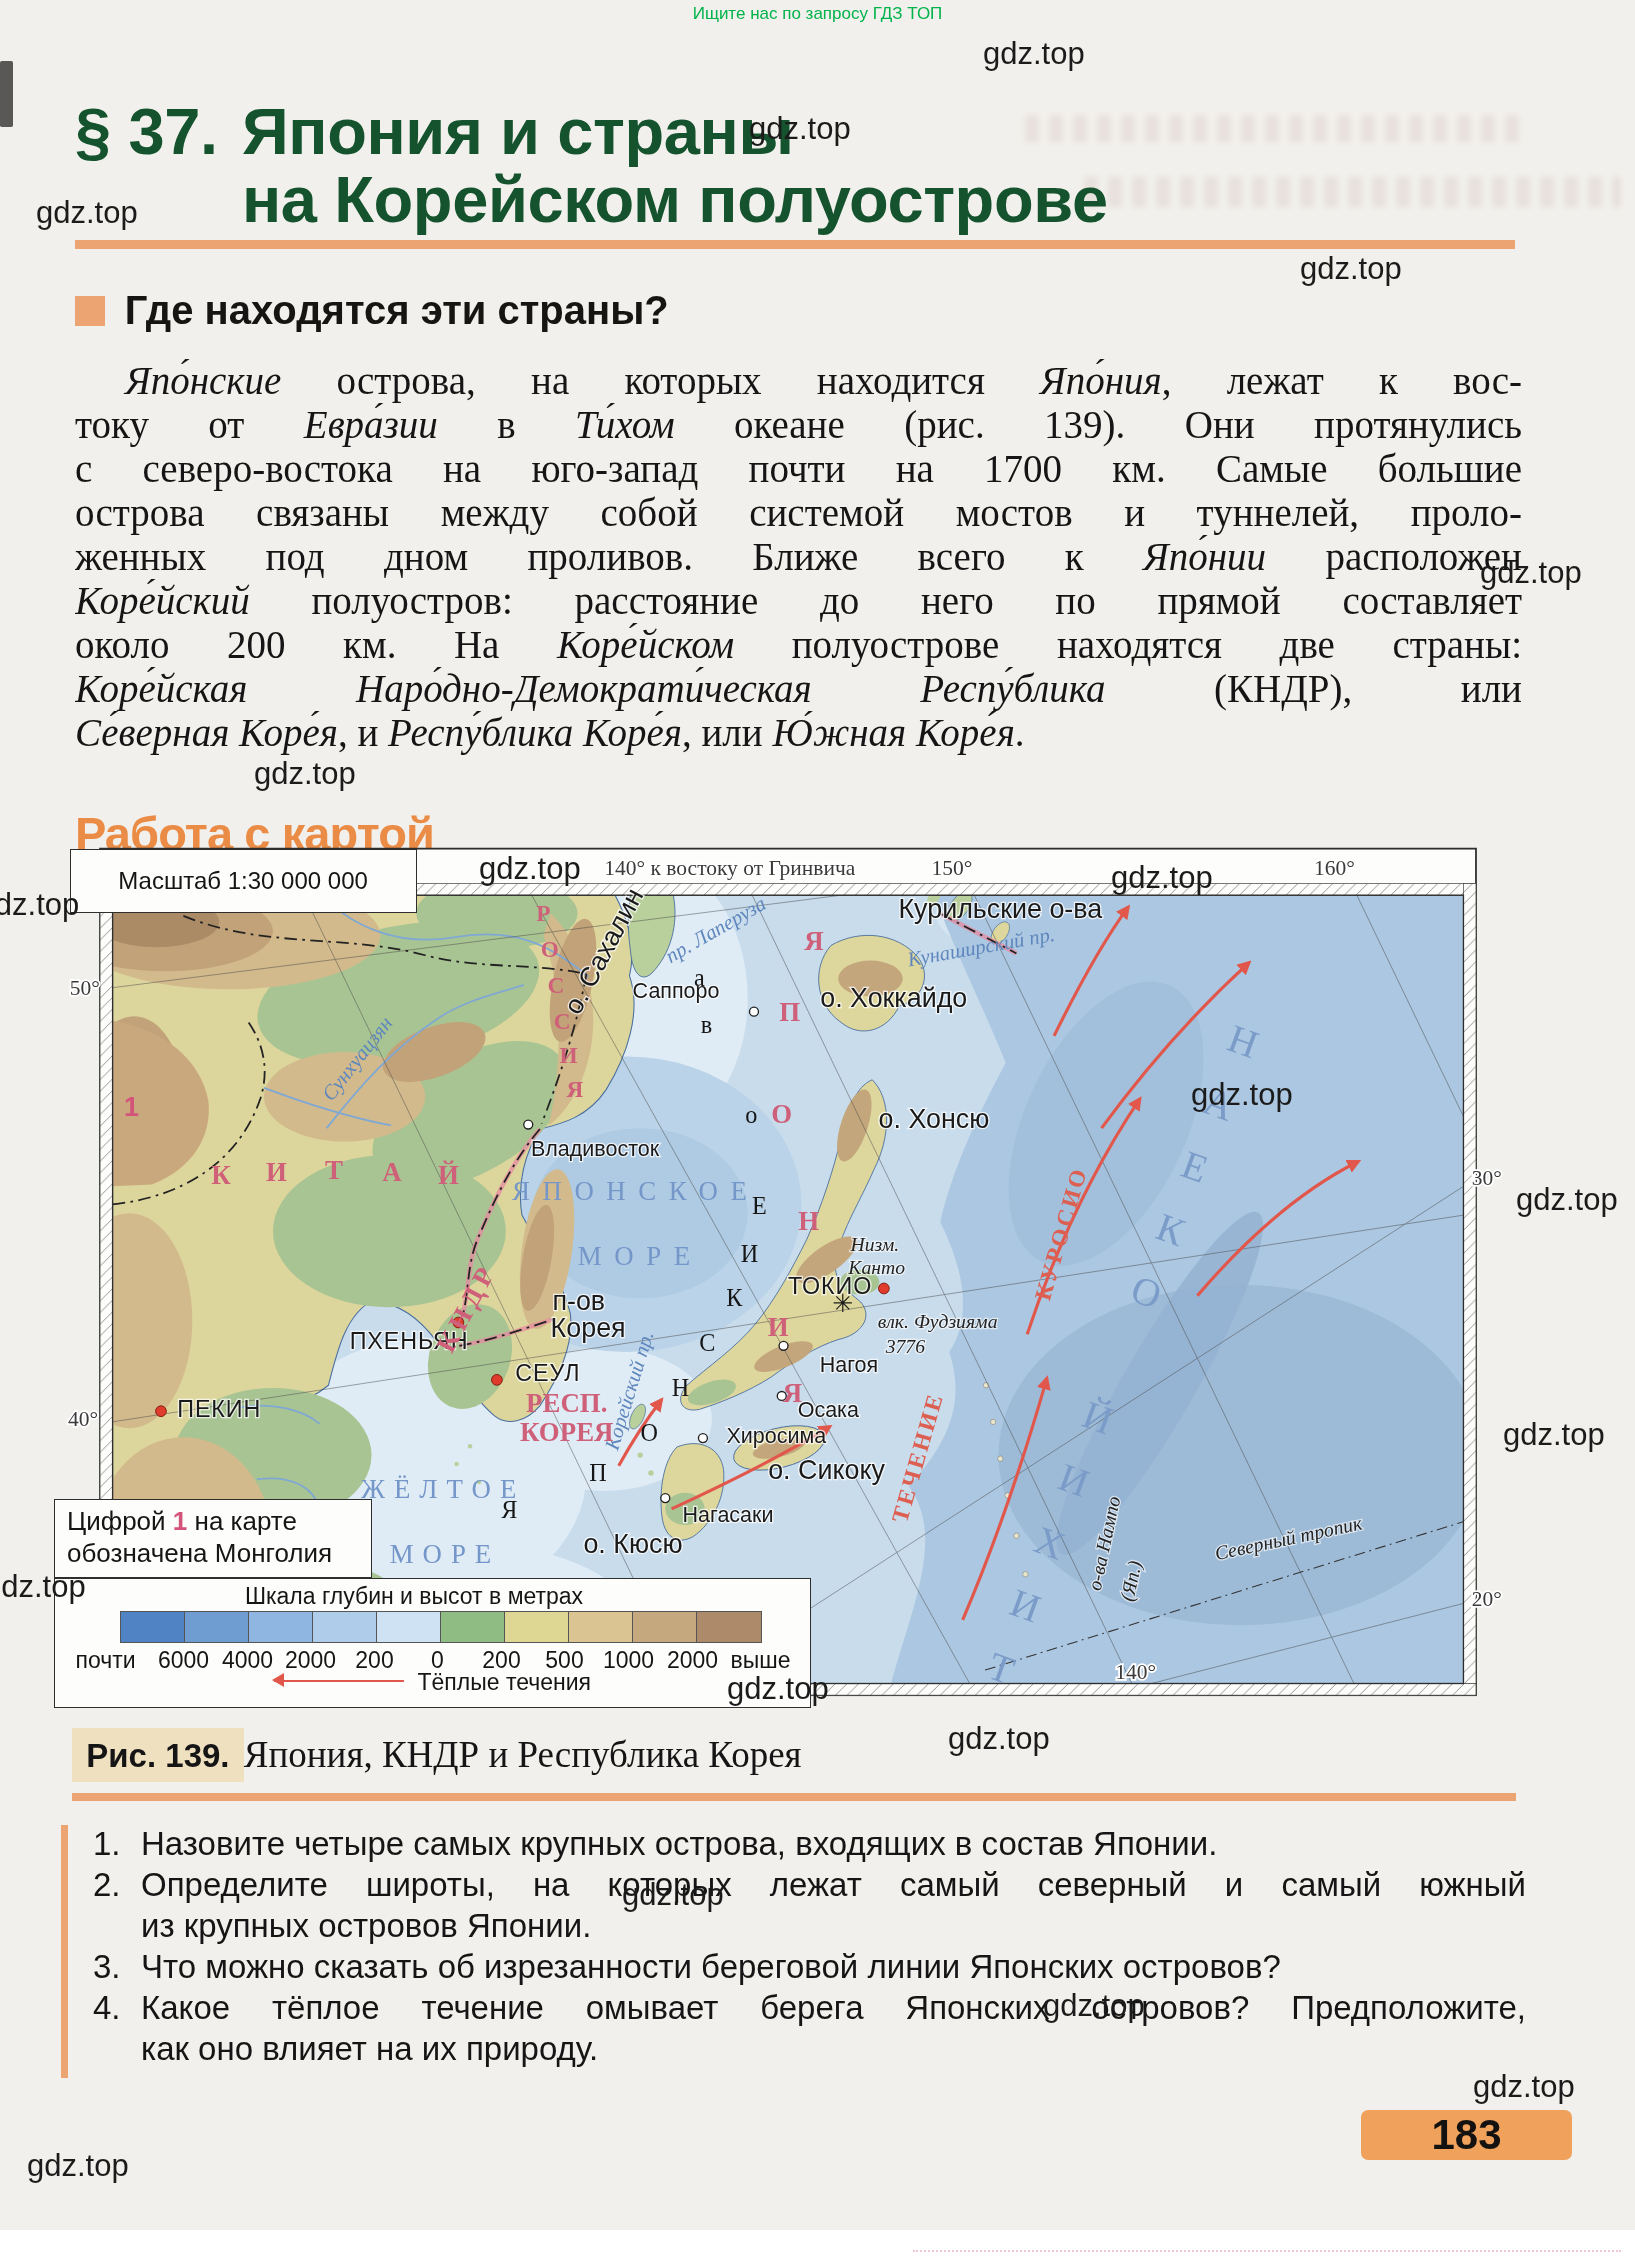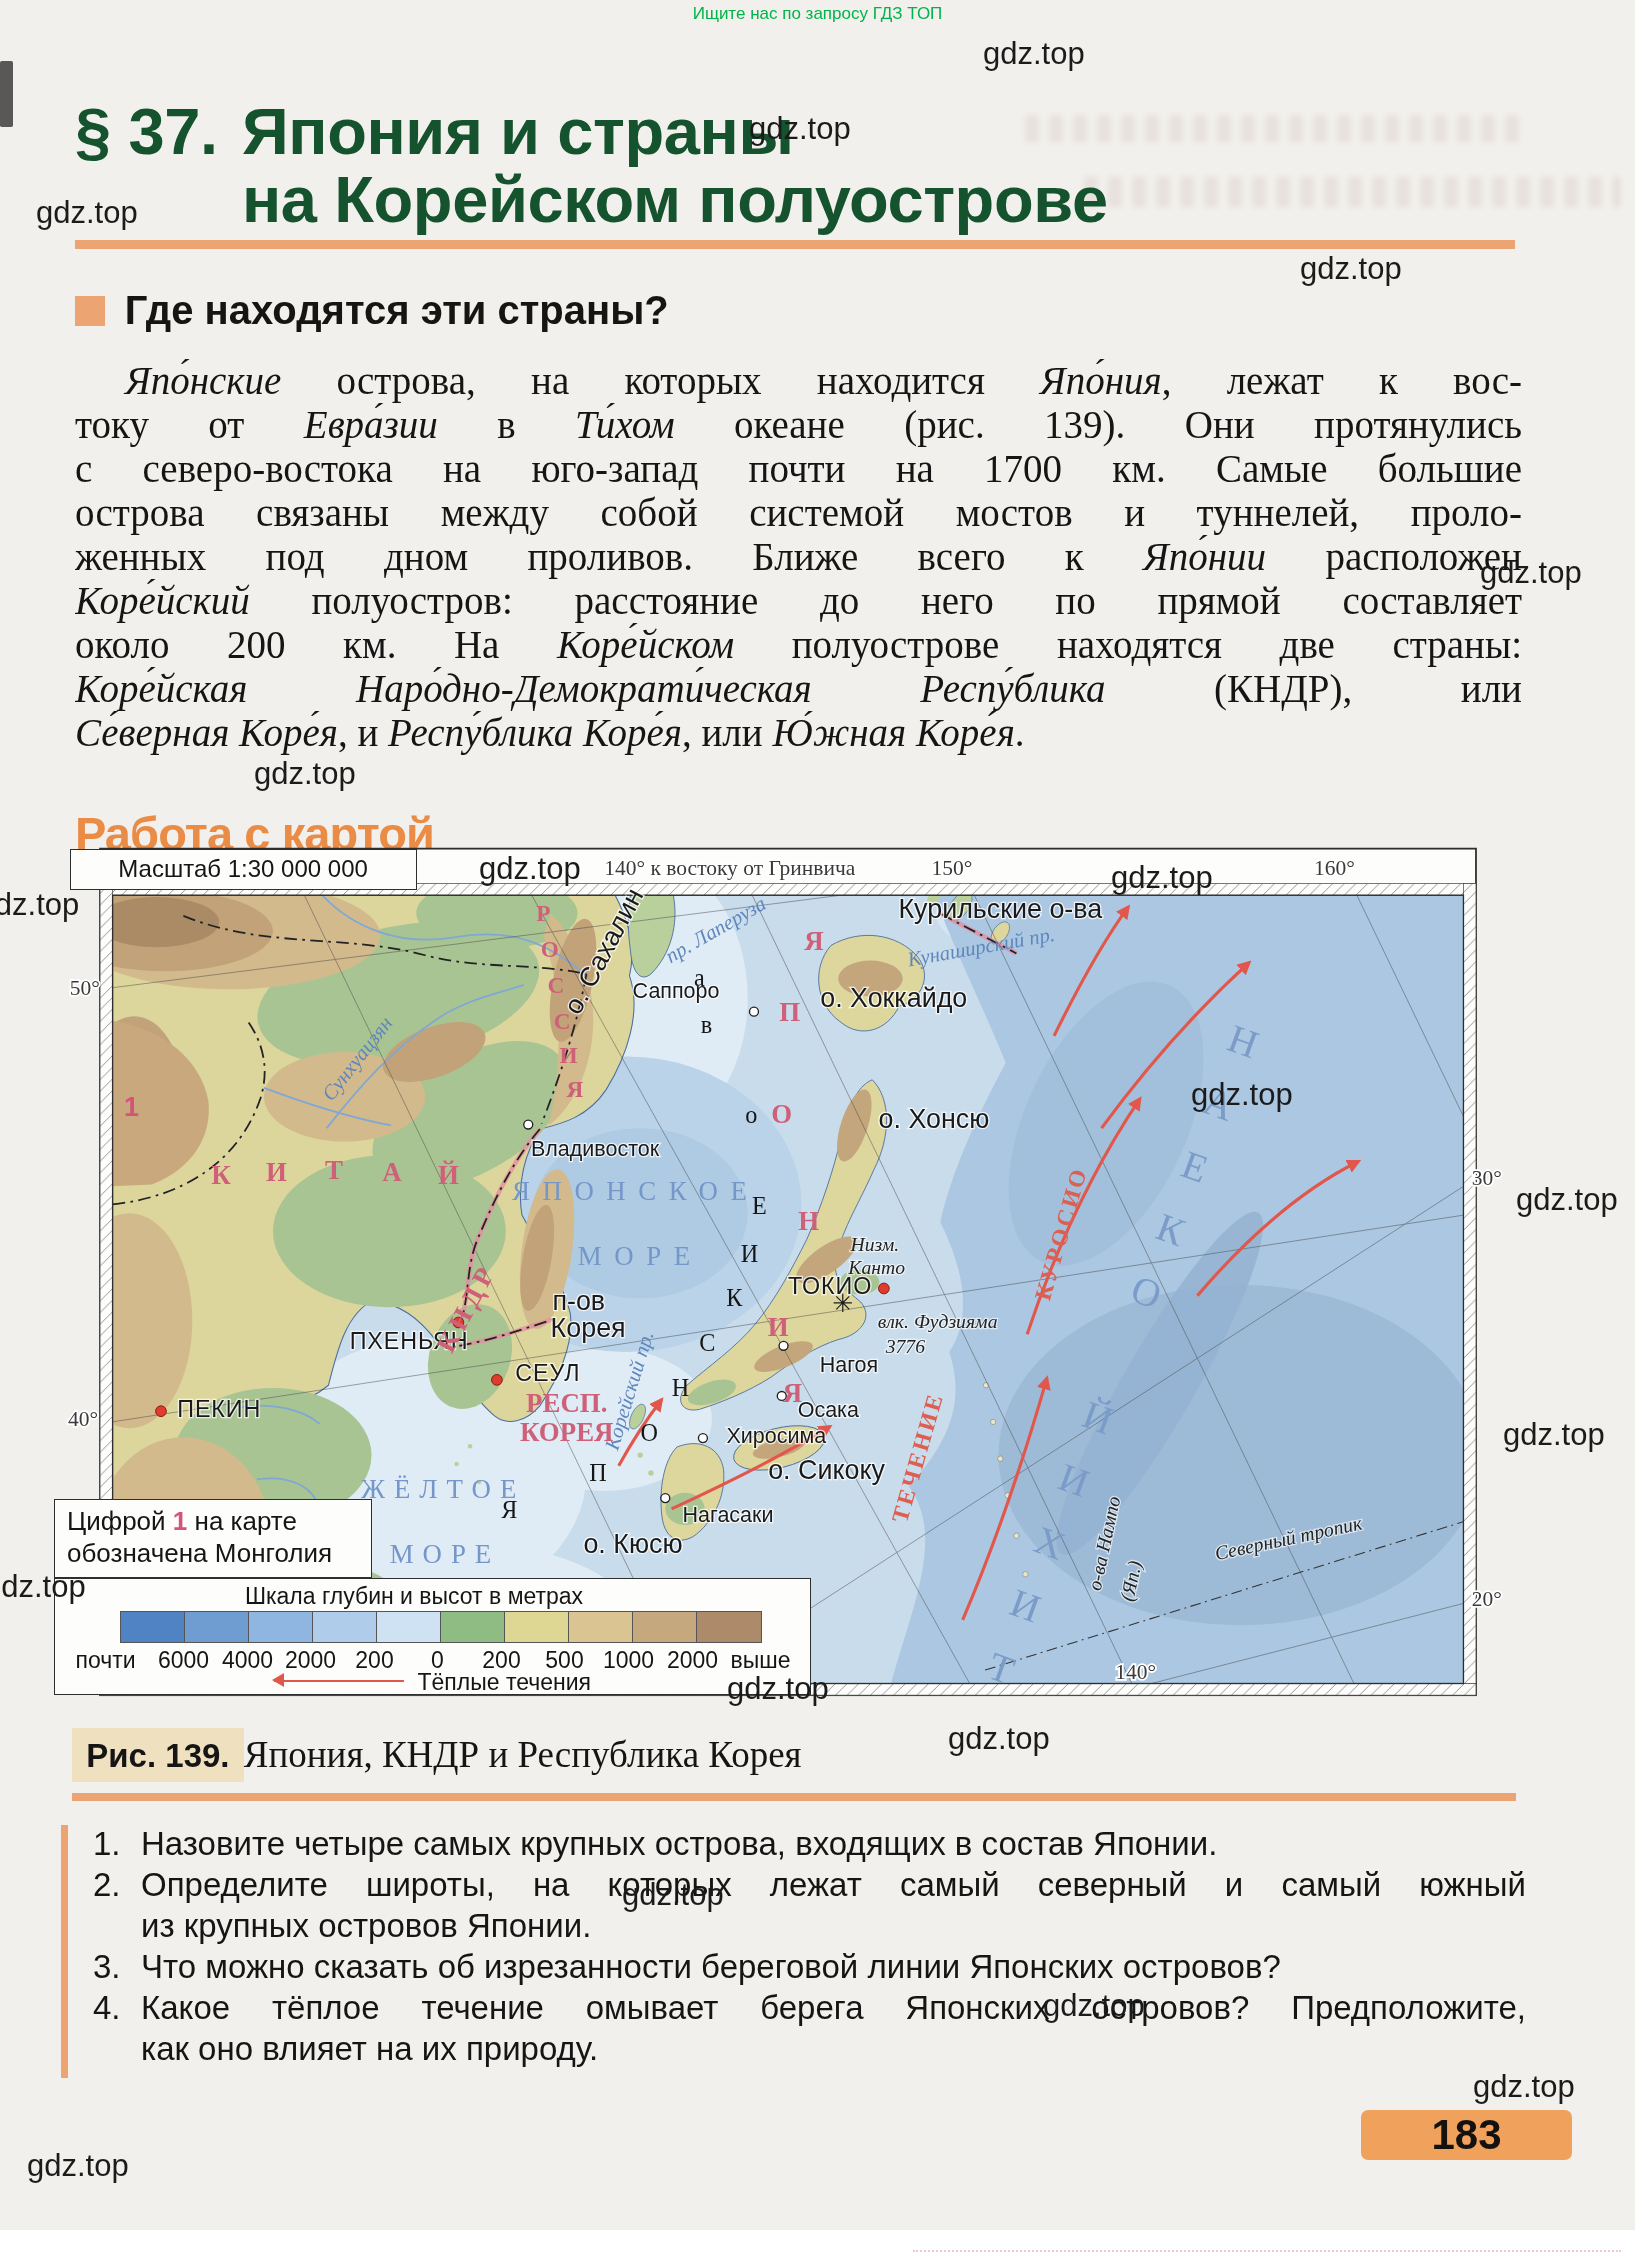--- a/index.html
+++ b/index.html
@@ -54,26 +54,26 @@
   .pinkb{fill:#cf6079;font-weight:bold;font-family:"Liberation Serif",serif;font-size:30px;}
   .pinkv{fill:#cf6079;font-weight:bold;font-family:"Liberation Serif",serif;font-size:26px;}
   .pink1{fill:#d4537a;font-weight:bold;font-family:"Liberation Sans",sans-serif;font-size:30px;}
   .phys{font-family:"Liberation Serif",serif;font-style:italic;font-size:22px;fill:#222;paint-order:stroke;stroke:rgba(255,255,255,.6);stroke-width:3px;}
   .chain{font-family:"Liberation Serif",serif;font-size:27px;fill:#161616;}
   .ocean{font-family:"Liberation Serif",serif;fill:#7b9cc9;font-size:44px;}
   .redl{fill:#dd5f52;font-family:"Liberation Serif",serif;font-weight:bold;font-size:26px;letter-spacing:3px;}
   .star{font-size:28px;}
 
   .mapbox{position:absolute;background:#fdfdfb;border:1.8px solid #2e2e2e;box-sizing:border-box;z-index:5;}
-  #scalebox{left:20.6px;top:20.6px;width:347px;height:41px;display:flex;align-items:center;justify-content:center;
+  #scalebox{left:20.6px;top:20.6px;width:347px;height:64px;display:flex;align-items:center;justify-content:center;
             font-family:"Liberation Sans",sans-serif;font-size:24px;}
   #notebox{left:4.5px;top:671px;width:318px;height:79px;padding:5.4px 0 0 12.5px;
            font-family:"Liberation Sans",sans-serif;font-size:26px;line-height:32px;}
   #notebox .n1{color:#d4537a;font-weight:bold;}
-  #legendbox{left:4.5px;top:750px;width:757px;height:117px;font-family:"Liberation Sans",sans-serif;}
+  #legendbox{left:4.5px;top:750px;width:757px;height:130px;font-family:"Liberation Sans",sans-serif;}
   .legtitle{position:absolute;left:0;right:36px;top:3.6px;text-align:center;font-size:23px;}
   #legend-bar{position:absolute;left:65px;top:32px;height:30px;display:flex;border:0.9px solid #555;}
   .lseg{width:64px;height:100%;box-sizing:border-box;border-right:0.9px solid #555;}
   .lseg:last-child{border-right:none;}
   .leglab{position:absolute;top:68px;font-size:23px;transform:translateX(-50%);}
   .warmrow{position:absolute;left:0;top:90px;width:100%;height:25px;}
   .warmarrow{position:absolute;left:219px;top:10.7px;width:130px;height:2.7px;background:#e2574b;}
   .warmarrow::before{content:"";position:absolute;left:-1.8px;top:-6.3px;border:7.2px solid transparent;
                      border-right:12.5px solid #e2574b;border-left:none;}
   .warmlab{position:absolute;left:363px;top:0;font-size:23px;}

